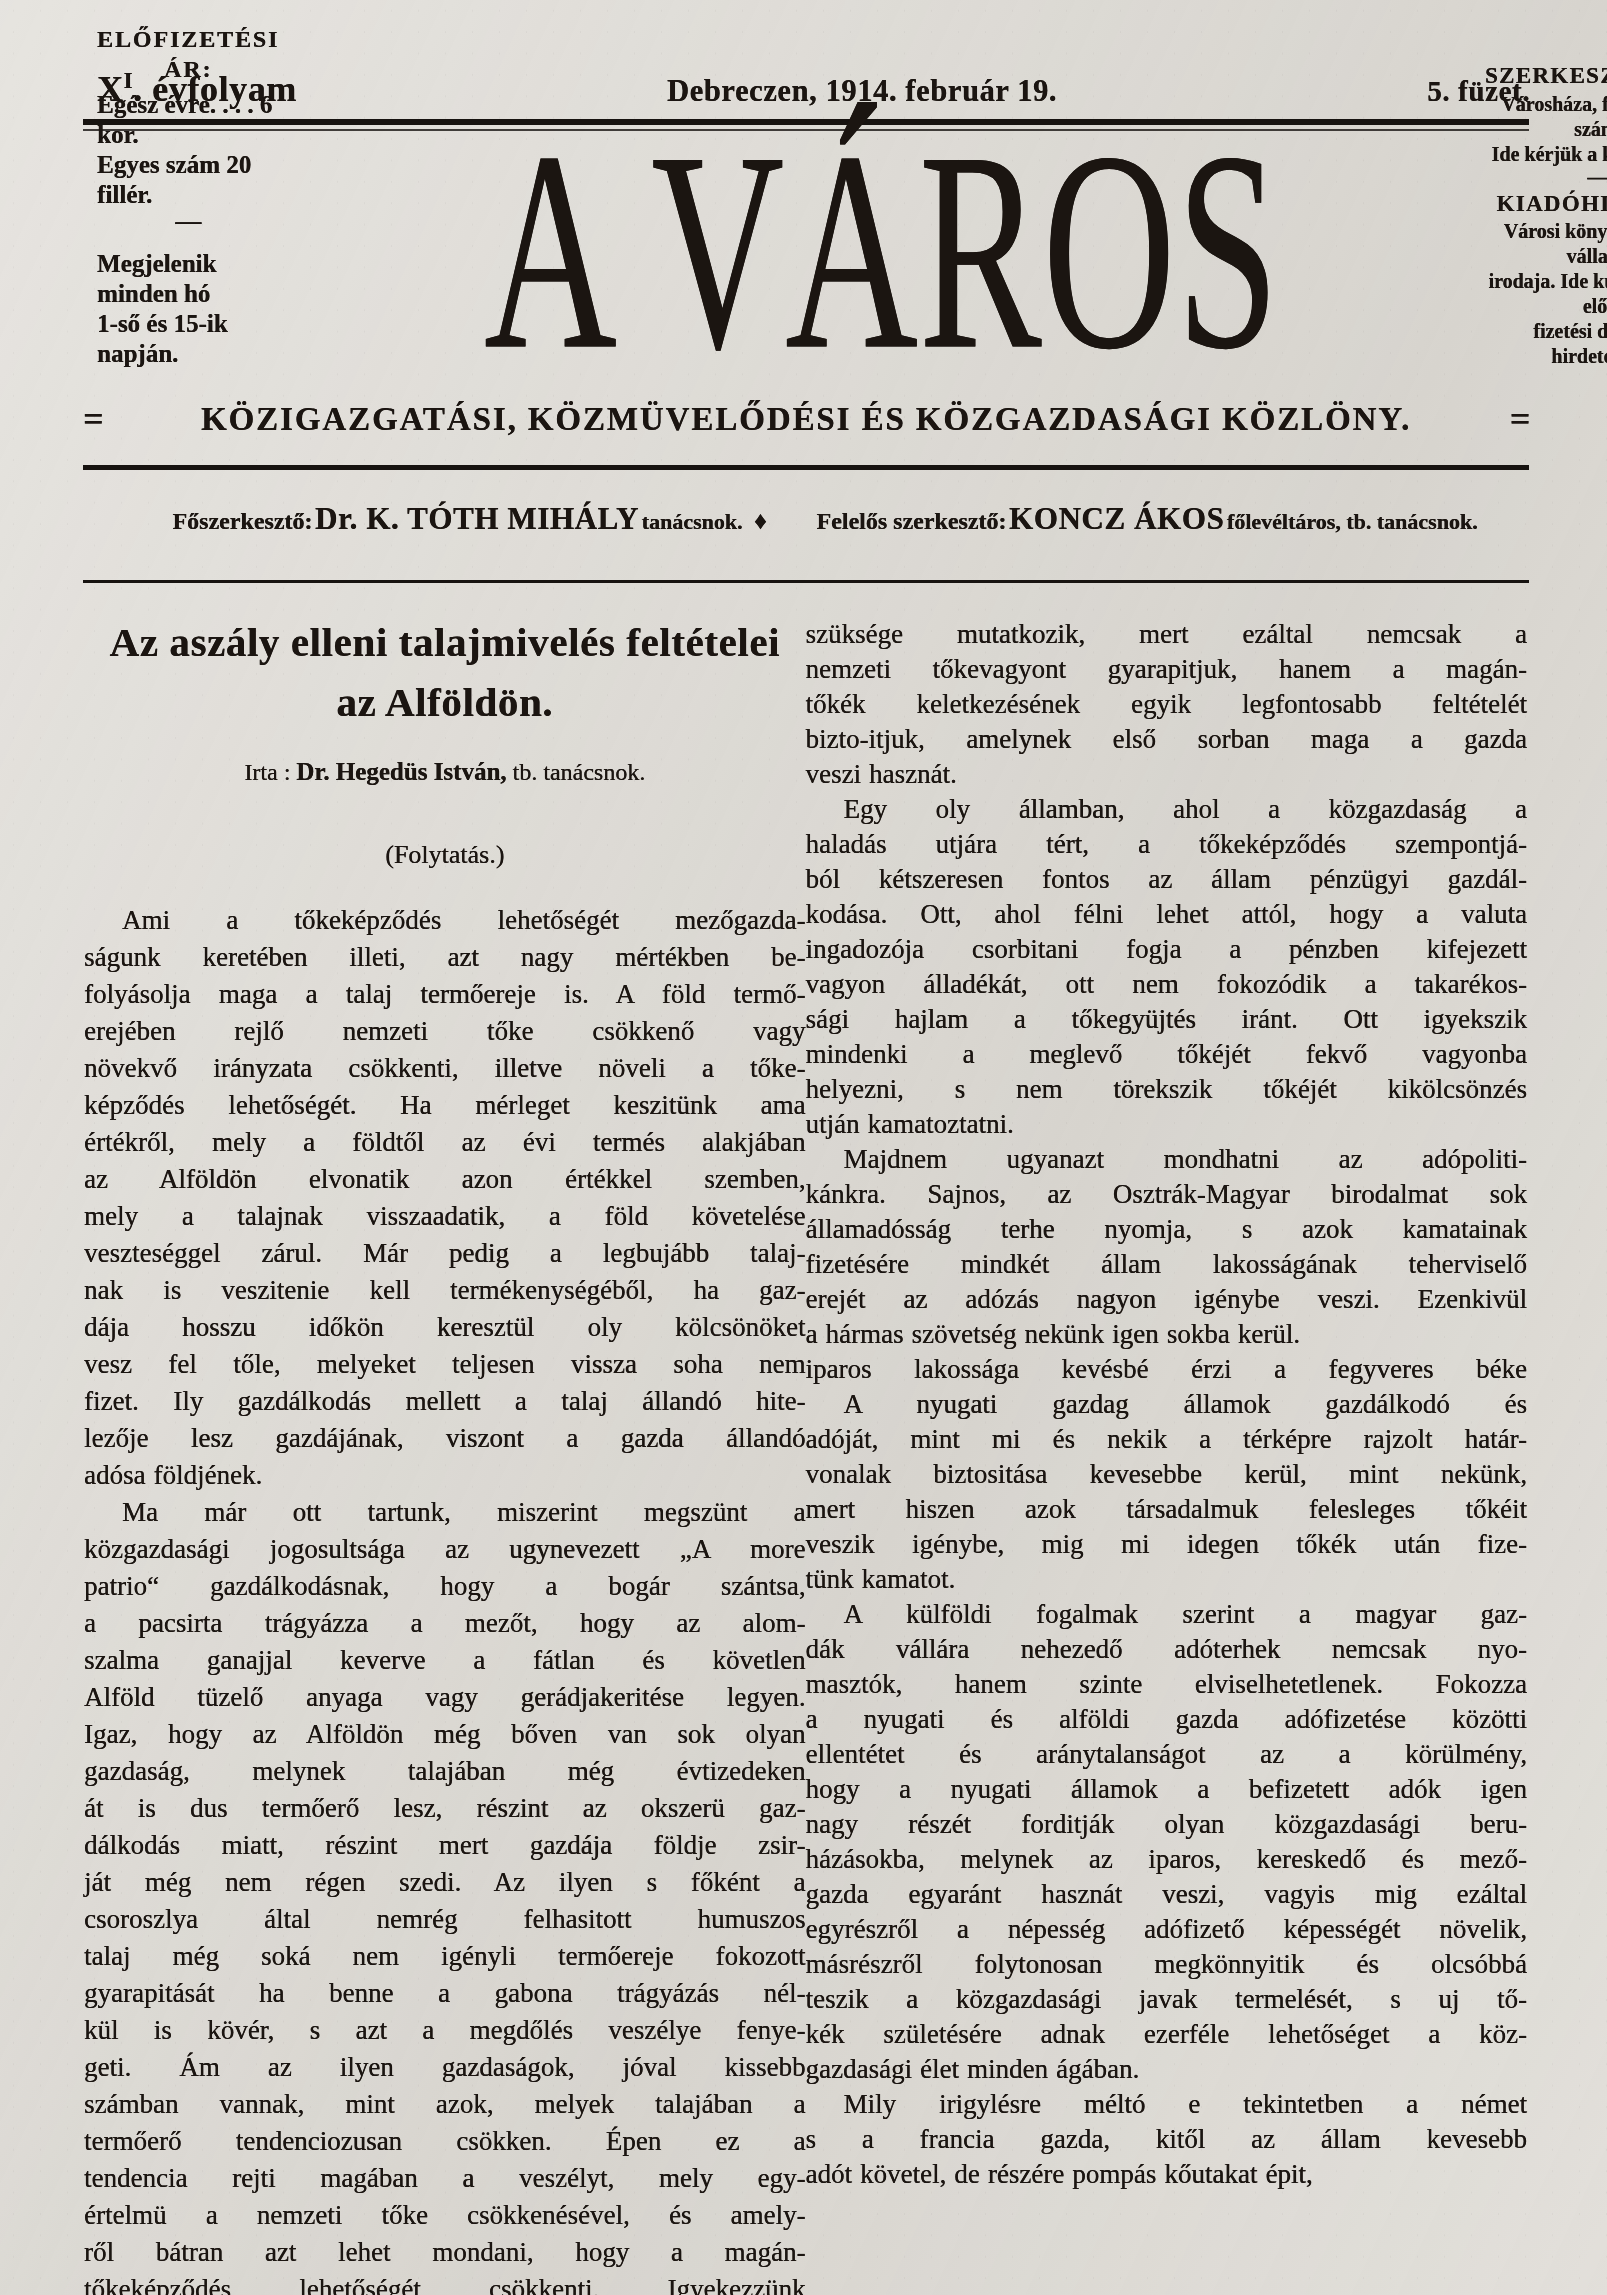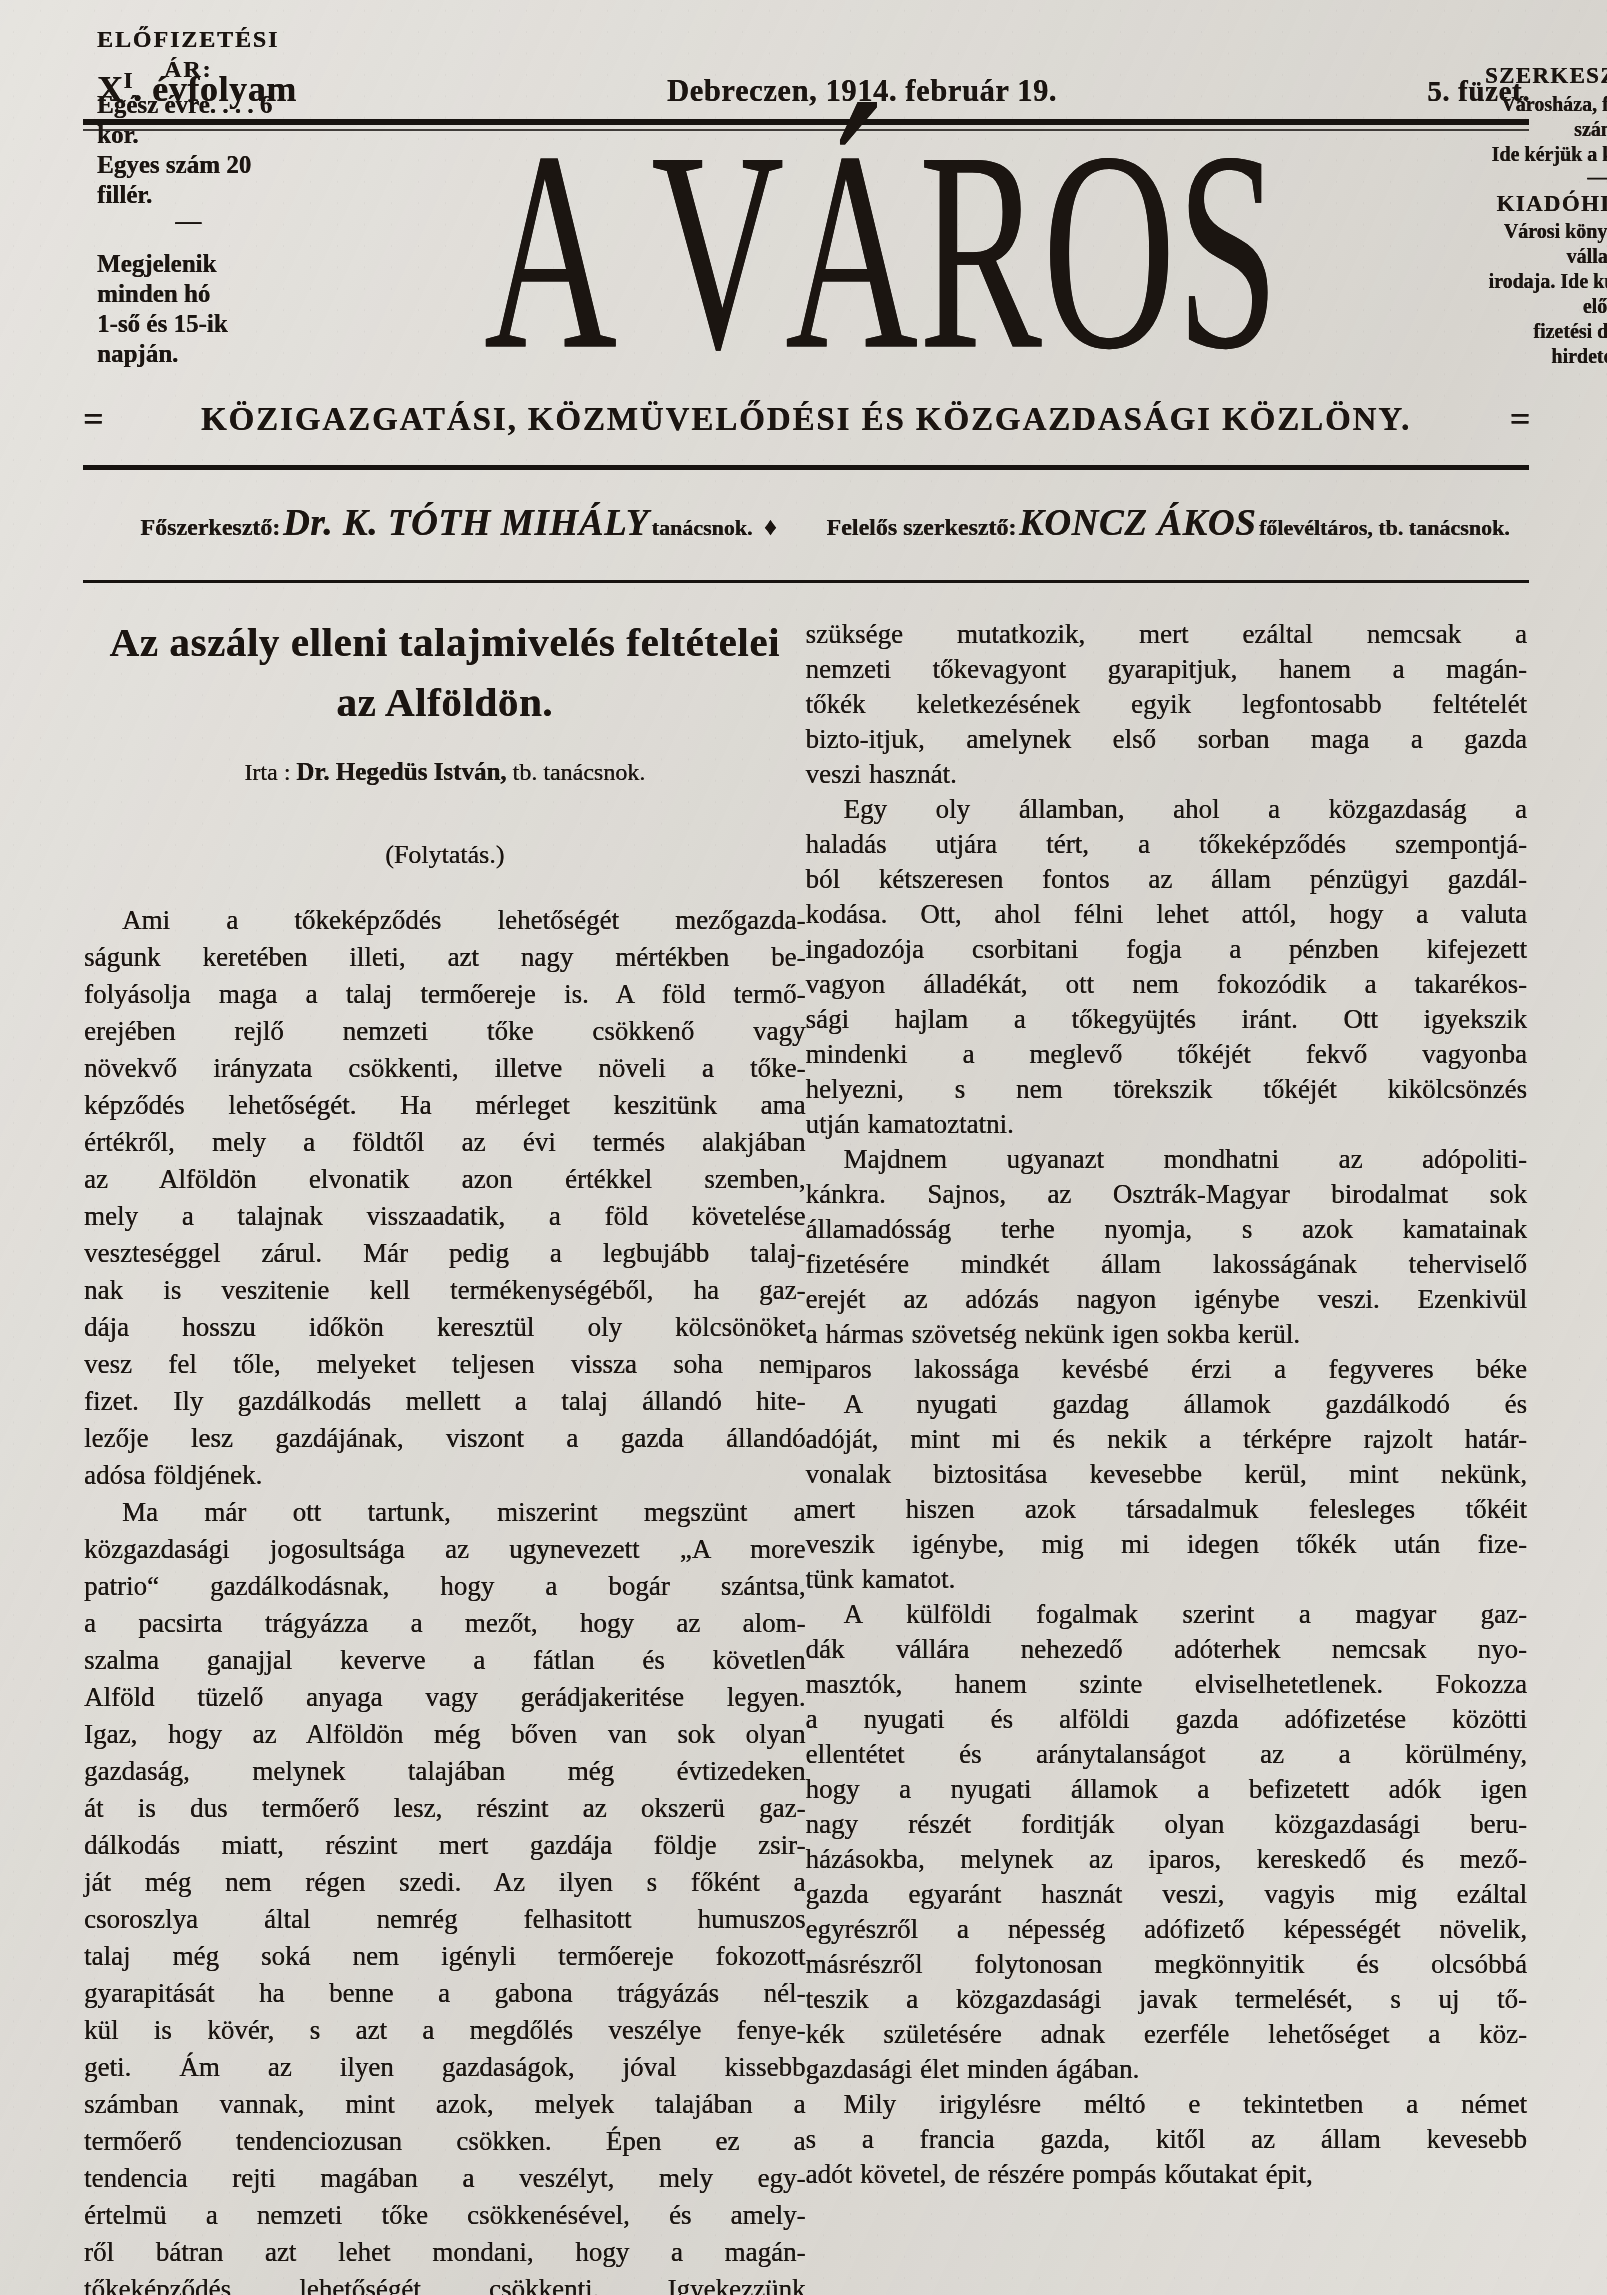--- a/index.html
+++ b/index.html
@@ -59,21 +59,21 @@
     font-size:33px;font-weight:bold;letter-spacing:1.9px;white-space:nowrap;
   }
   .subtitle .eq{font-size:36px;letter-spacing:-1.3px;}
 
   
   .editors{
     position:absolute;top:501px;left:83px;right:79px;
     text-align:center;white-space:nowrap;font-weight:bold;
   }
   .editors .lab{font-size:24px;margin-left:38px;}
-  .editors .nm{font-size:37px;letter-spacing:0.6px;font-style:italic;}
+  .editors .nm{font-size:31px;letter-spacing:0.6px;}
   .editors .rl{font-size:22px;}
   .editors .sep{font-size:25px;padding:0 9px;}
 
   
   .article{
     position:absolute;top:608px;left:84px;right:81px;bottom:0;
     display:flex;
   }
   .col{flex:1;min-width:0;}
   .art-title{

